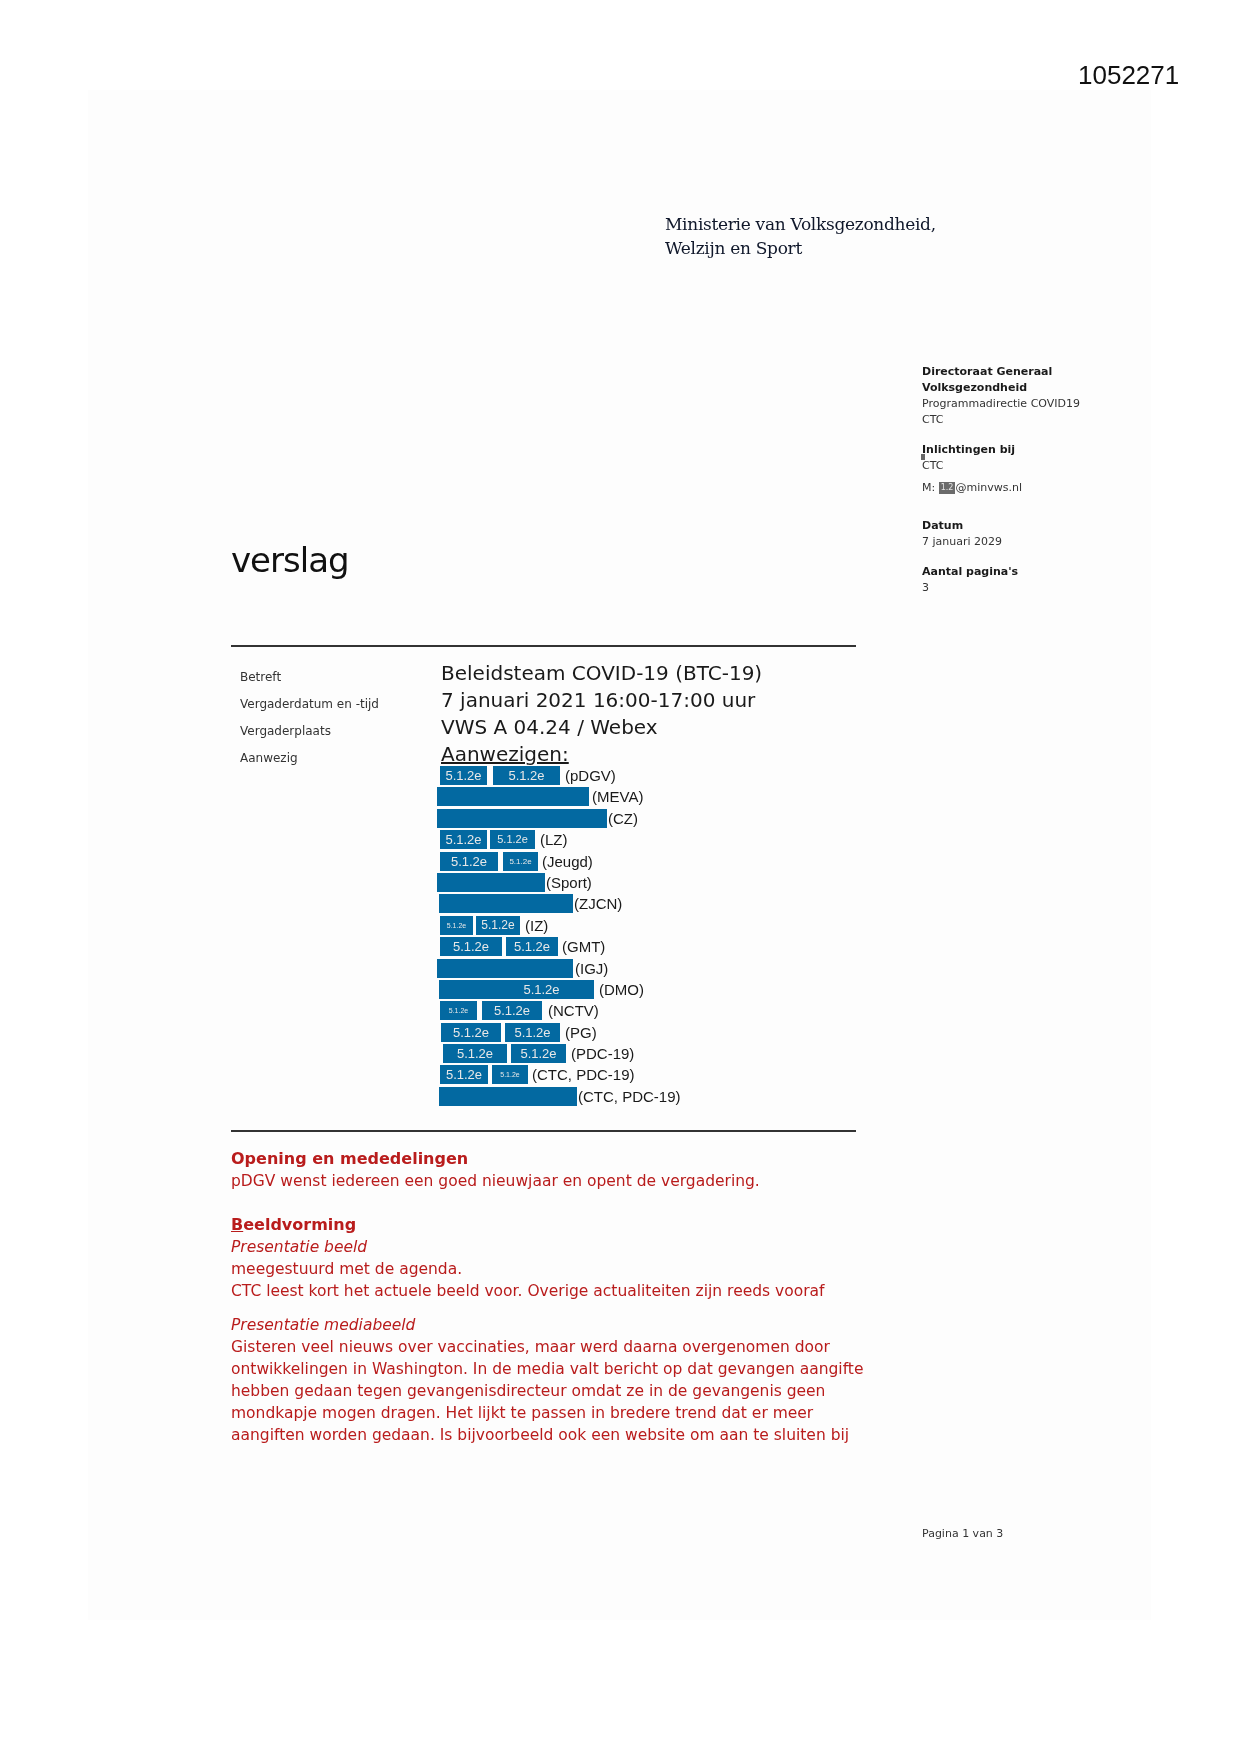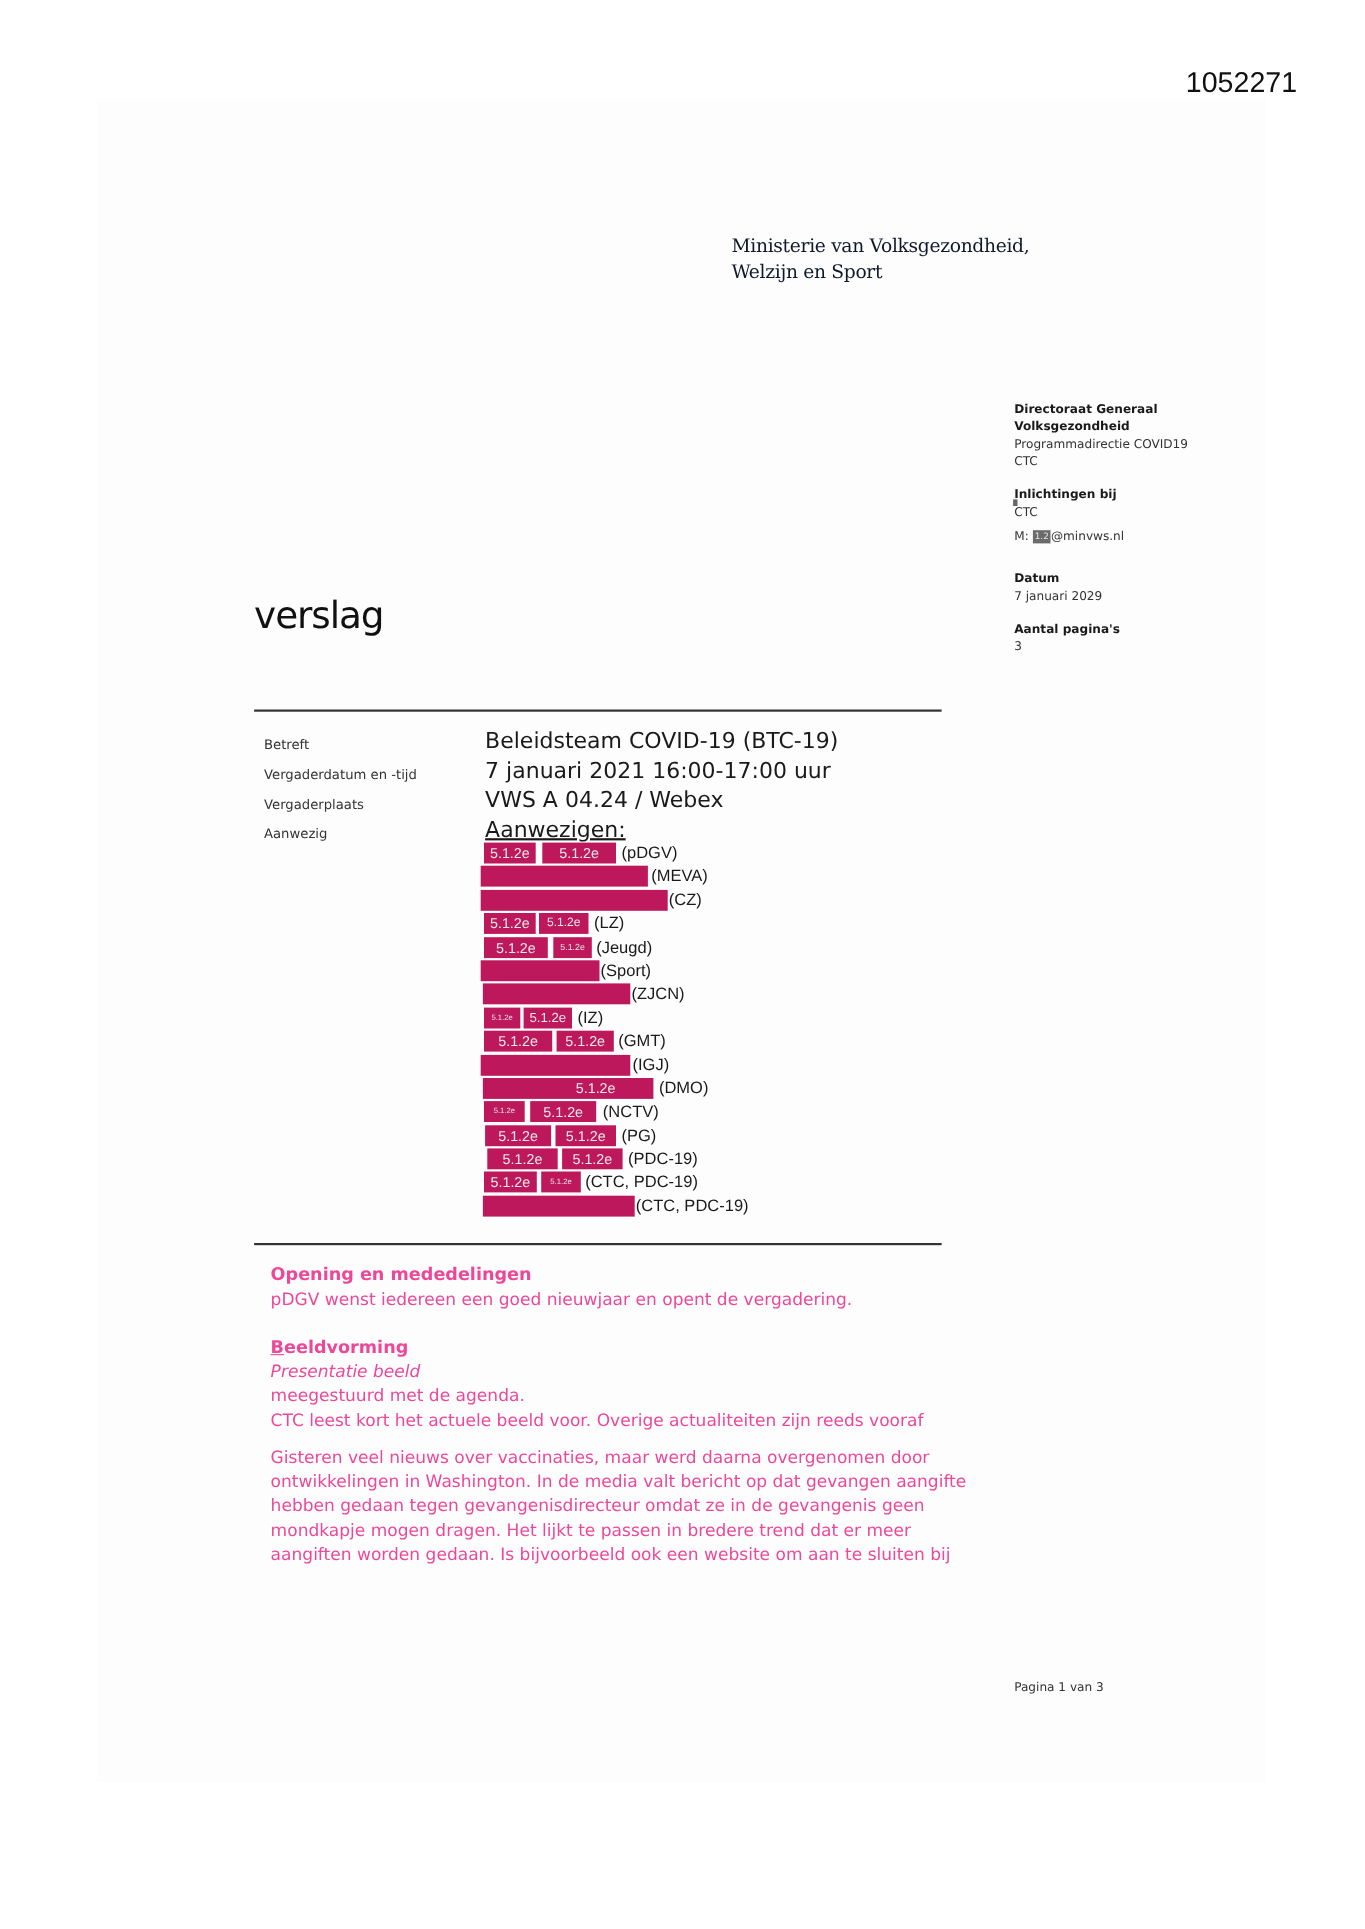--- a/index.html
+++ b/index.html
@@ -46,30 +46,30 @@
     font-size: 20px; line-height: 27px; color: #1a1a1a;
   }
   .underline { text-decoration: underline; }
   .attendees { position: absolute; left: 437px; top: 765px; }
   .att-row {
     position: relative; height: 21.4px;
     font-size: 15px; line-height: 21px; color: #1a1a1a;
     font-family: "Liberation Sans", sans-serif;
   }
   .bar {
-    position: absolute; top: 1px; height: 19px; background: #be185d;
+    position: absolute; top: 1px; height: 19px; background: #0369a1;
     color: #e8e8e8; font-family: "Liberation Sans", sans-serif;
     text-align: center; line-height: 19px; font-size: 13px;
   }
   .bar.small { font-size: 8px; }
   .bar.tiny { font-size: 7px; }
   .att-label { position: absolute; top: 0; white-space: nowrap; }
   .body-text {
-    position: absolute; left: 246px; top: 1148px; width: 680px;
-    font-size: 15.5px; line-height: 22px; color: #ec4899;
+    position: absolute; left: 231px; top: 1148px; width: 680px;
+    font-size: 15.5px; line-height: 22px; color: #b91c1c;
   }
   .body-text h3 { font-size: 16px; font-weight: bold; margin: 0; line-height: 22px; }
   .body-text p { margin: 0; }
   .body-text .sub { font-style: italic; }
   .gap { height: 22px; }
   .gap-sm { height: 12px; }
   .footer {
     position: absolute; left: 922px; top: 1527px;
     font-size: 11px; color: #333;
   }
@@ -210,20 +210,21 @@
 
 <div class="body-text">
   <h3>Opening en mededelingen</h3>
   <p>pDGV wenst iedereen een goed nieuwjaar en opent de vergadering.</p>
   <div class="gap"></div>
   <h3><span class="underline">B</span><span>eeldvorming</span></h3>
   <p class="sub">Presentatie beeld</p>
   <p>meegestuurd met de agenda.</p>
   <p>CTC leest kort het actuele beeld voor. Overige actualiteiten zijn reeds vooraf</p>
   <div class="gap-sm"></div>
+  <p class="sub">Presentatie mediabeeld</p>
   <p>Gisteren veel nieuws over vaccinaties, maar werd daarna overgenomen door</p>
   <p>ontwikkelingen in Washington. In de media valt bericht op dat gevangen aangifte</p>
   <p>hebben gedaan tegen gevangenisdirecteur omdat ze in de gevangenis geen</p>
   <p>mondkapje mogen dragen. Het lijkt te passen in bredere trend dat er meer</p>
   <p>aangiften worden gedaan. Is bijvoorbeeld ook een website om aan te sluiten bij</p>
 </div>
 
 <div class="footer">Pagina 1 van 3</div>
 
 </body></html>

